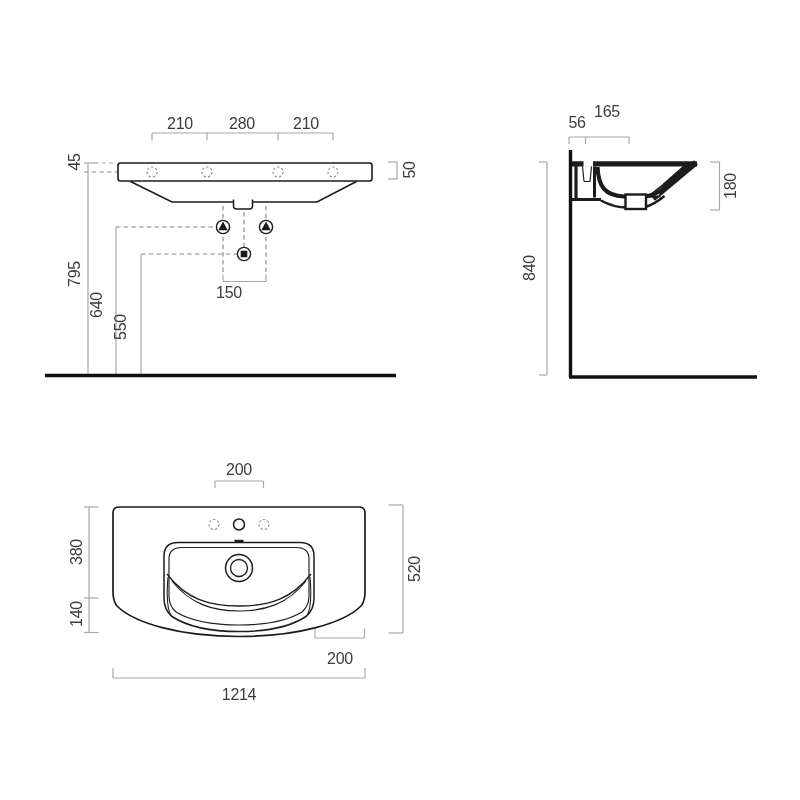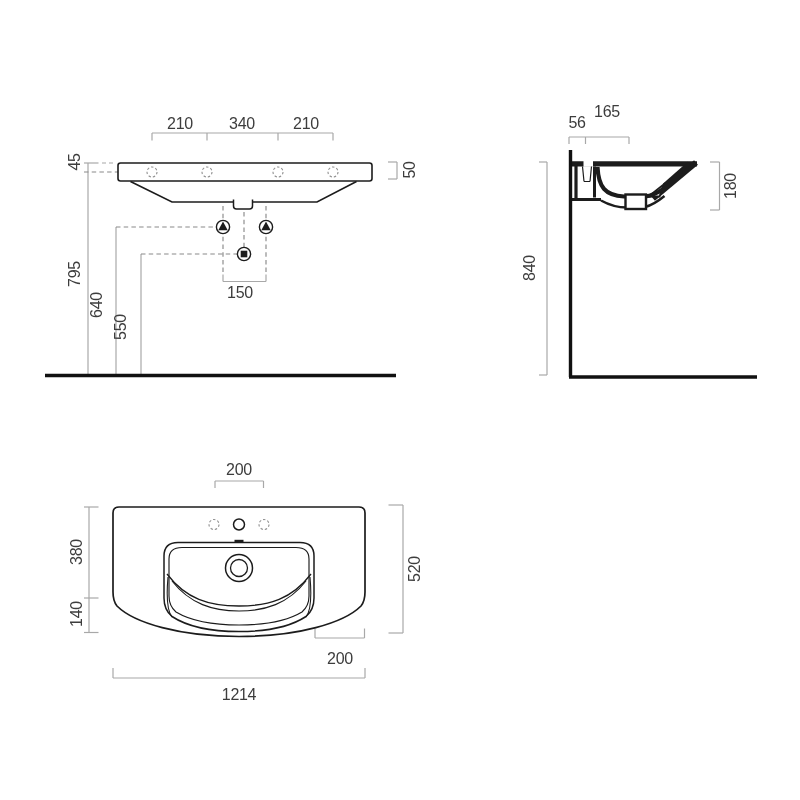--- a/index.html
+++ b/index.html
@@ -183,28 +183,28 @@
     <rect x="234.5" y="539.8" width="9" height="2.6" fill="#1c1c1c"></rect>
 
     <g fill="none" stroke="#1c1c1c">
       <circle cx="239" cy="568" r="13.5" stroke-width="1.5"></circle>
       <circle cx="239" cy="568" r="8.5" stroke-width="1.3"></circle>
     </g>
   </g>
 </svg>
 
 <div class="dim-label" style="left:180px;top:124px">210</div>
-<div class="dim-label" style="left:242px;top:124px">340</div>
+<div class="dim-label" style="left:242px;top:124px">280</div>
 <div class="dim-label" style="left:306px;top:124px">210</div>
 <div class="dim-label rot" style="left:75px;top:162px">45</div>
 <div class="dim-label rot" style="left:410px;top:170px">50</div>
 <div class="dim-label rot" style="left:75px;top:274px">795</div>
 <div class="dim-label rot" style="left:97px;top:305px">640</div>
 <div class="dim-label rot" style="left:121px;top:327px">550</div>
-<div class="dim-label" style="left:240px;top:293px">150</div>
+<div class="dim-label" style="left:229px;top:293px">150</div>
 
 <div class="dim-label" style="left:577px;top:123px">56</div>
 <div class="dim-label" style="left:607px;top:112px">165</div>
 <div class="dim-label rot" style="left:530px;top:268px">840</div>
 <div class="dim-label rot" style="left:731px;top:186px">180</div>
 
 <div class="dim-label" style="left:239px;top:470px">200</div>
 <div class="dim-label rot" style="left:77px;top:552px">380</div>
 <div class="dim-label rot" style="left:77px;top:614px">140</div>
 <div class="dim-label rot" style="left:415px;top:569px">520</div>

